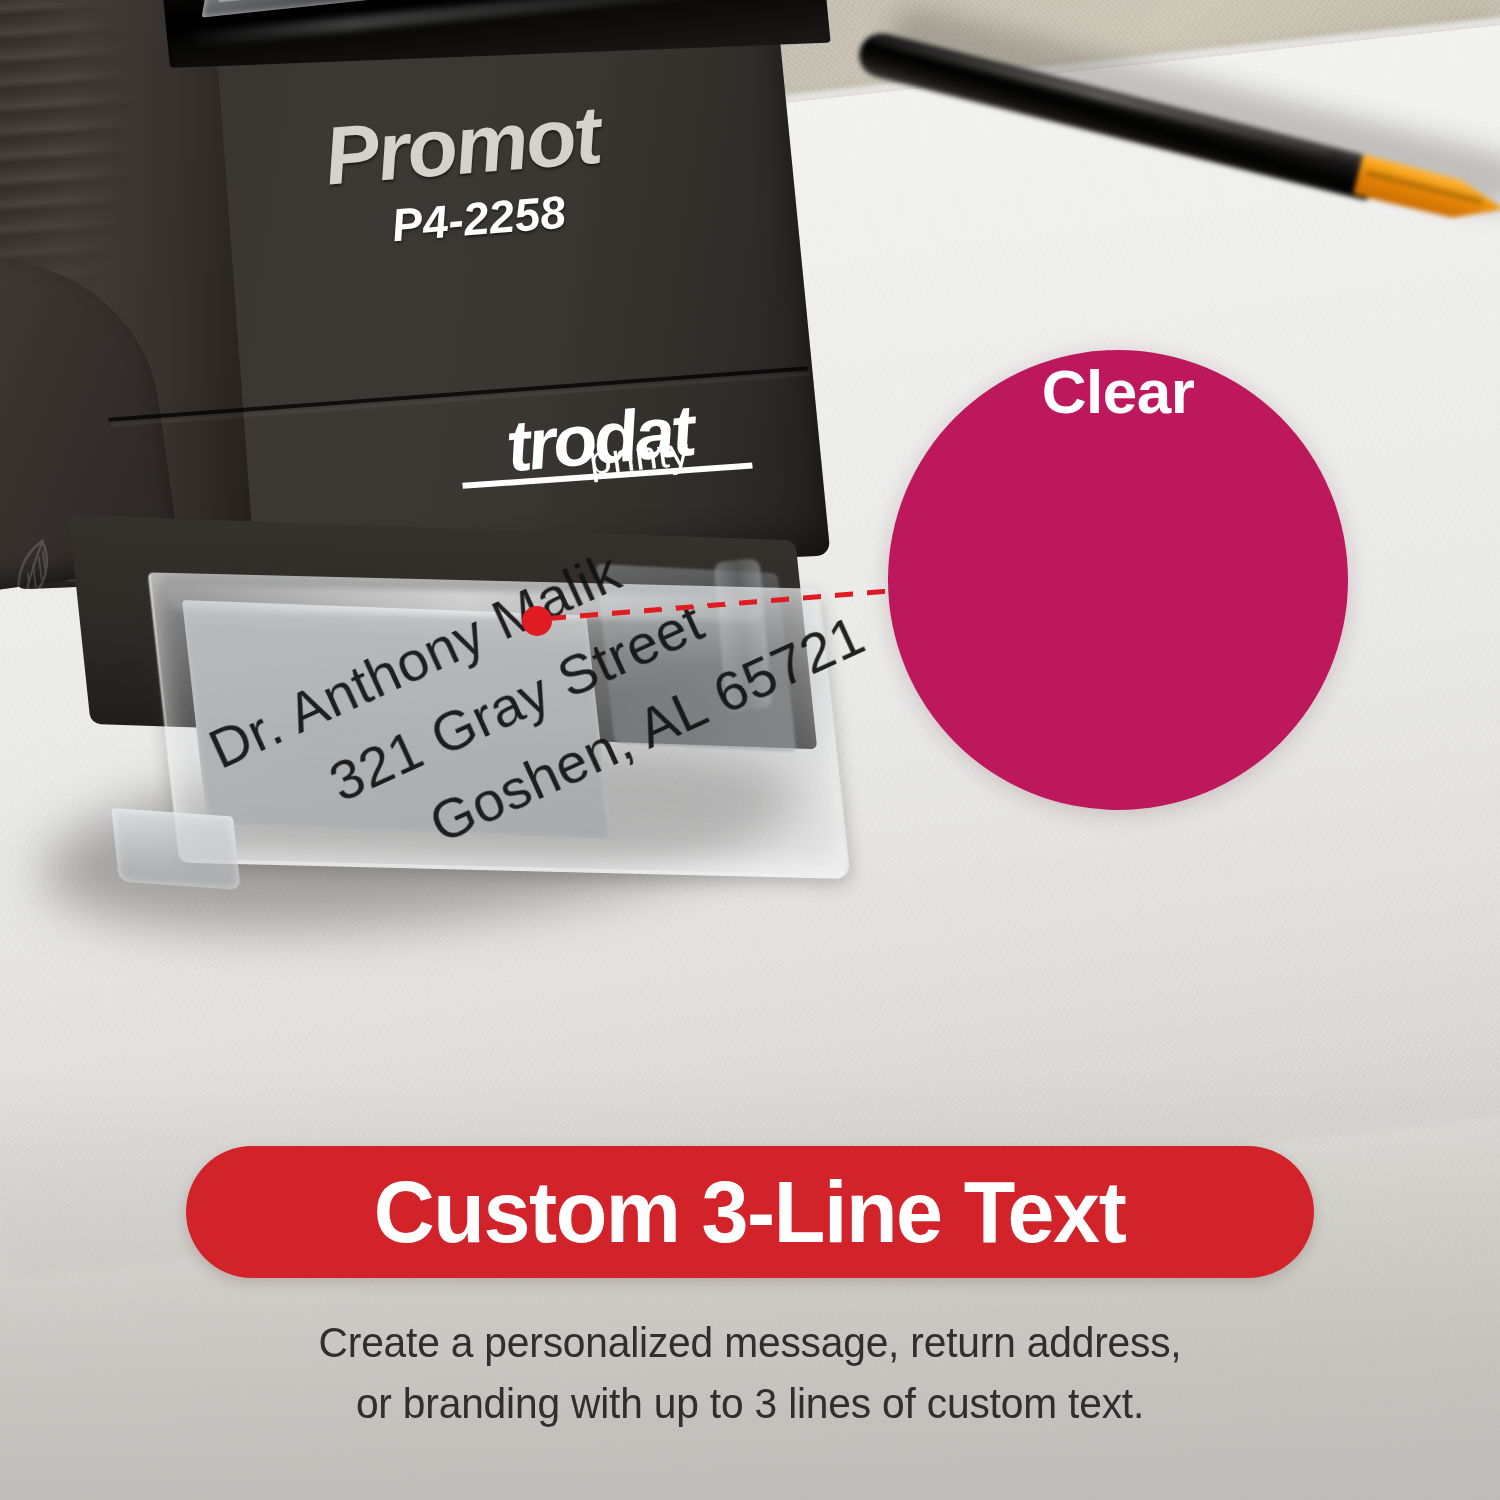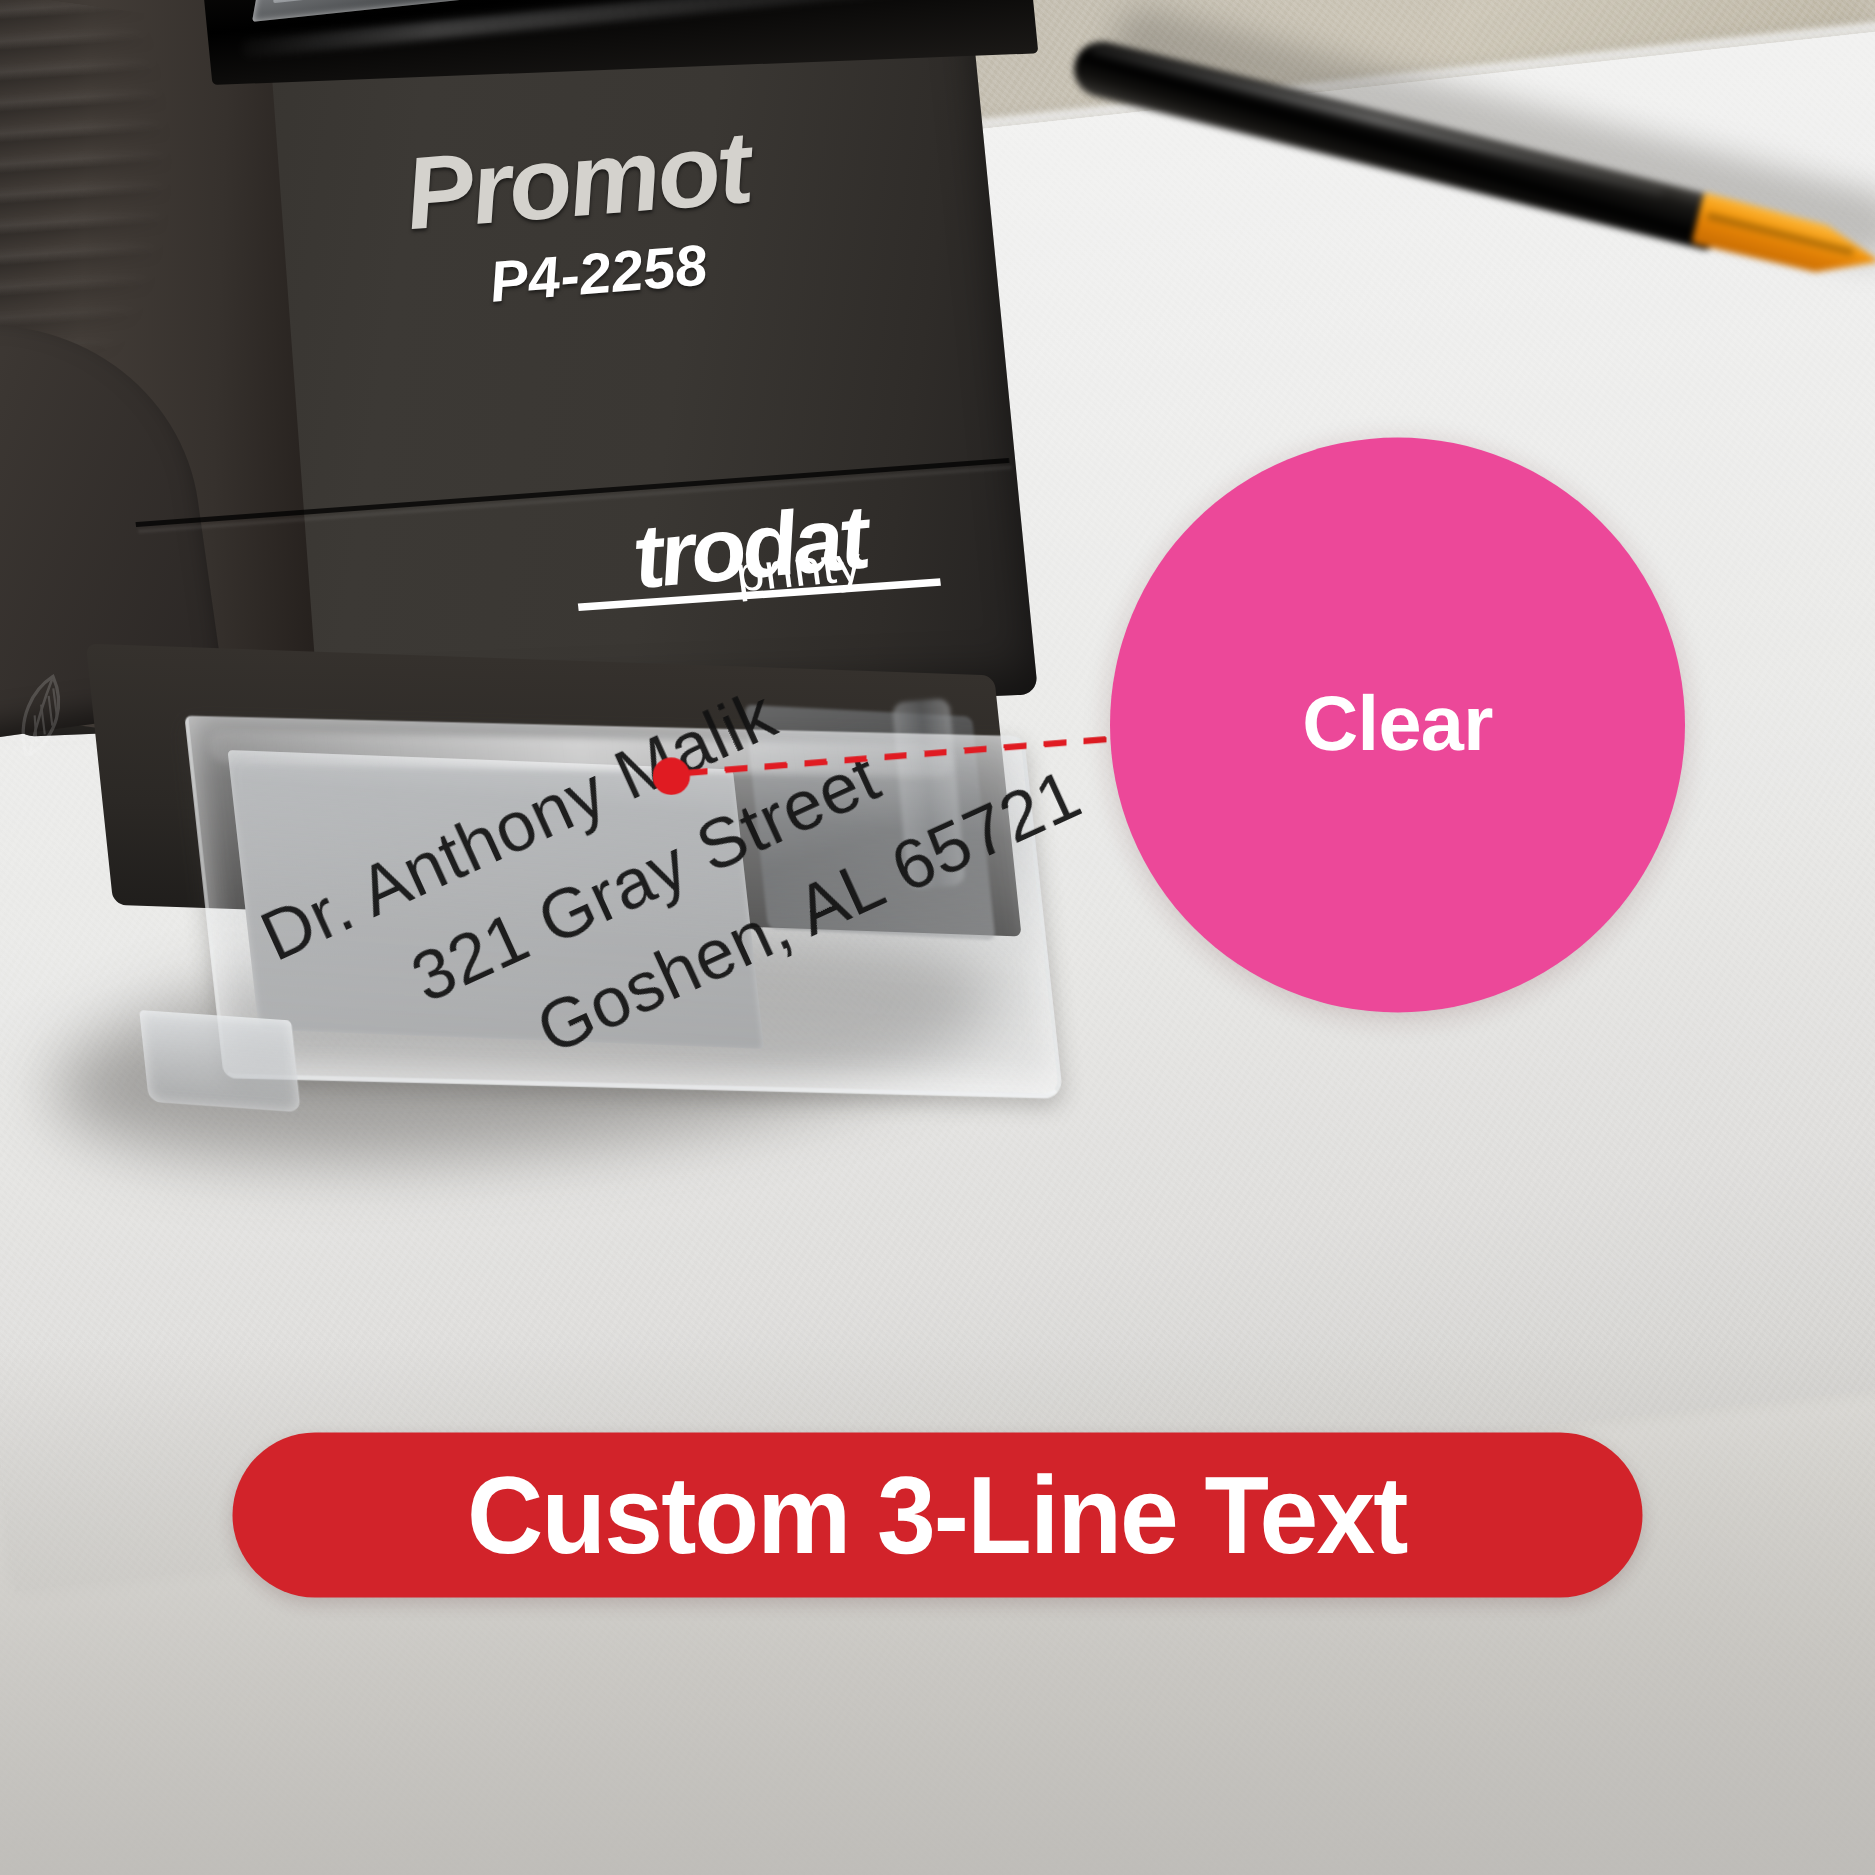--- a/index.html
+++ b/index.html
@@ -469,25 +469,25 @@
     background: repeating-linear-gradient(90deg, #e01b22 0 18px, rgba(0,0,0,0) 18px 32px);
     transform: rotate(-4.6deg);
     transform-origin: 0 50%;
     z-index: 39;
   }
   .callout-circle {
     position: absolute;
     left: 888px; top: 350px;
     width: 460px; height: 460px;
     border-radius: 50%;
-    background: #ec4899;
+    background: #be185d;
     display: flex;
     flex-direction: column;
     align-items: center;
-    justify-content: center;
+    justify-content: flex-start;
     z-index: 41;
     box-shadow: 0 4px 22px rgba(80,20,22,0.18);
   }
   .callout-circle span {
     display: block;
     color: #ffffff;
     font-family: "Liberation Sans", sans-serif;
     font-weight: 700;
     font-size: 62px;
     line-height: 1.34;
@@ -606,15 +606,19 @@
   <div class="callout-line"></div>
   <div class="callout-dot"></div>
   <div class="callout-circle">
     <span>Clear</span>
   </div>
 
   <div class="banner">
     <div class="banner-text">Custom 3-Line Text</div>
   </div>
 
+  <div class="subcopy">
+    <span>Create a personalized message, return address,</span>
+    <span>or branding with up to 3 lines of custom text.</span>
+  </div>
 
   <div class="bg-bottom-fade"></div>
 </div>
 
 </body></html>

